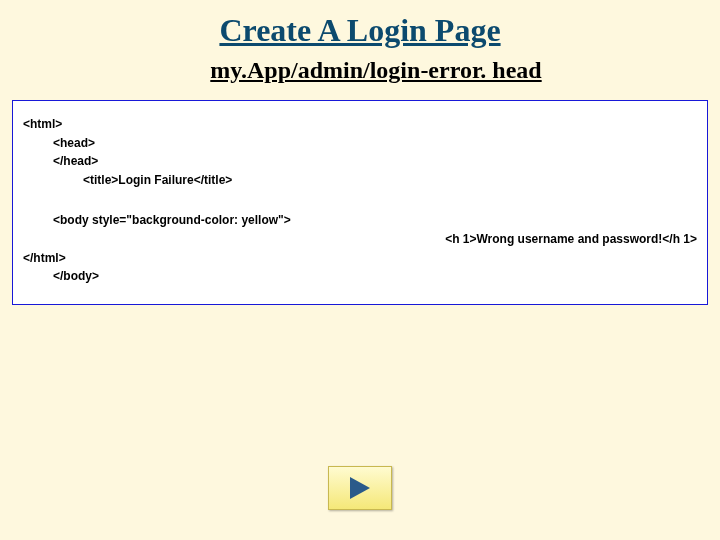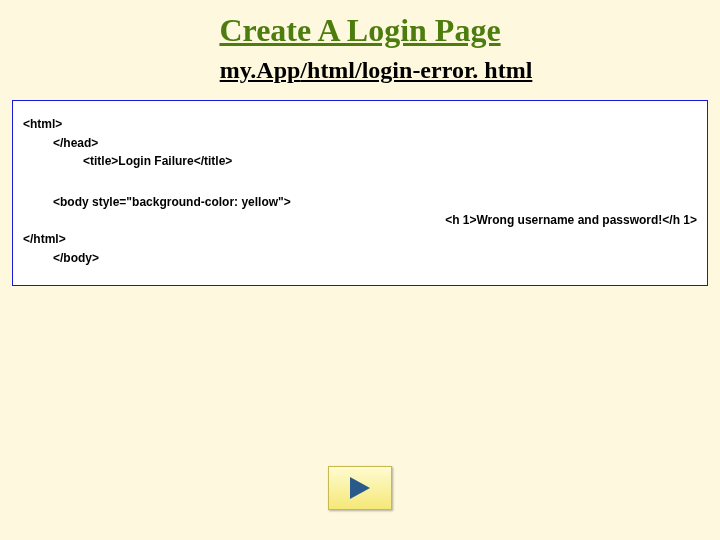--- a/index.html
+++ b/index.html
@@ -9,21 +9,21 @@
     }
     body {
       width: 720px;
       height: 540px;
       background-color: #fef8de;
       font-family: "Times New Roman", Times, serif;
       position: relative;
     }
     .title {
       text-align: center;
-      color: #4d7c0f;
+      color: #0c4a6e;
       text-decoration: underline;
       font-size: 32px;
       font-weight: bold;
       padding-top: 12px;
       padding-bottom: 8px;
     }
     .subtitle {
       text-align: center;
       color: #000;
       text-decoration: underline;
@@ -79,25 +79,26 @@
     .spacer {
       height: 22px;
     }
   </style>
 </head>
 <body>
 
 <div class="title">Create A Login Page</div>
 
 <div class="subtitle">
-  <span class="italic">my.App</span><span>/html/login-error. html</span>
+  <span class="italic">my.App</span><span>/admin/login-error. head</span>
 </div>
 
 <div class="code-box">
   <div class="code-line">&lt;html&gt;</div>
+  <div class="code-line indent-1">&lt;head&gt;</div>
   <div class="code-line indent-1">&lt;/head&gt;</div>
   <div class="code-line indent-2">&lt;title&gt;Login Failure&lt;/title&gt;</div>
   <div class="spacer"></div>
   <div class="code-line indent-1">&lt;body style="background-color: yellow"&gt;</div>
   <div class="code-line indent-3">&lt;h 1&gt;Wrong username and password!&lt;/h 1&gt;</div>
   <div class="code-line">&lt;/html&gt;</div>
   <div class="code-line indent-1">&lt;/body&gt;</div>
 </div>
 
 <div class="play-button">

